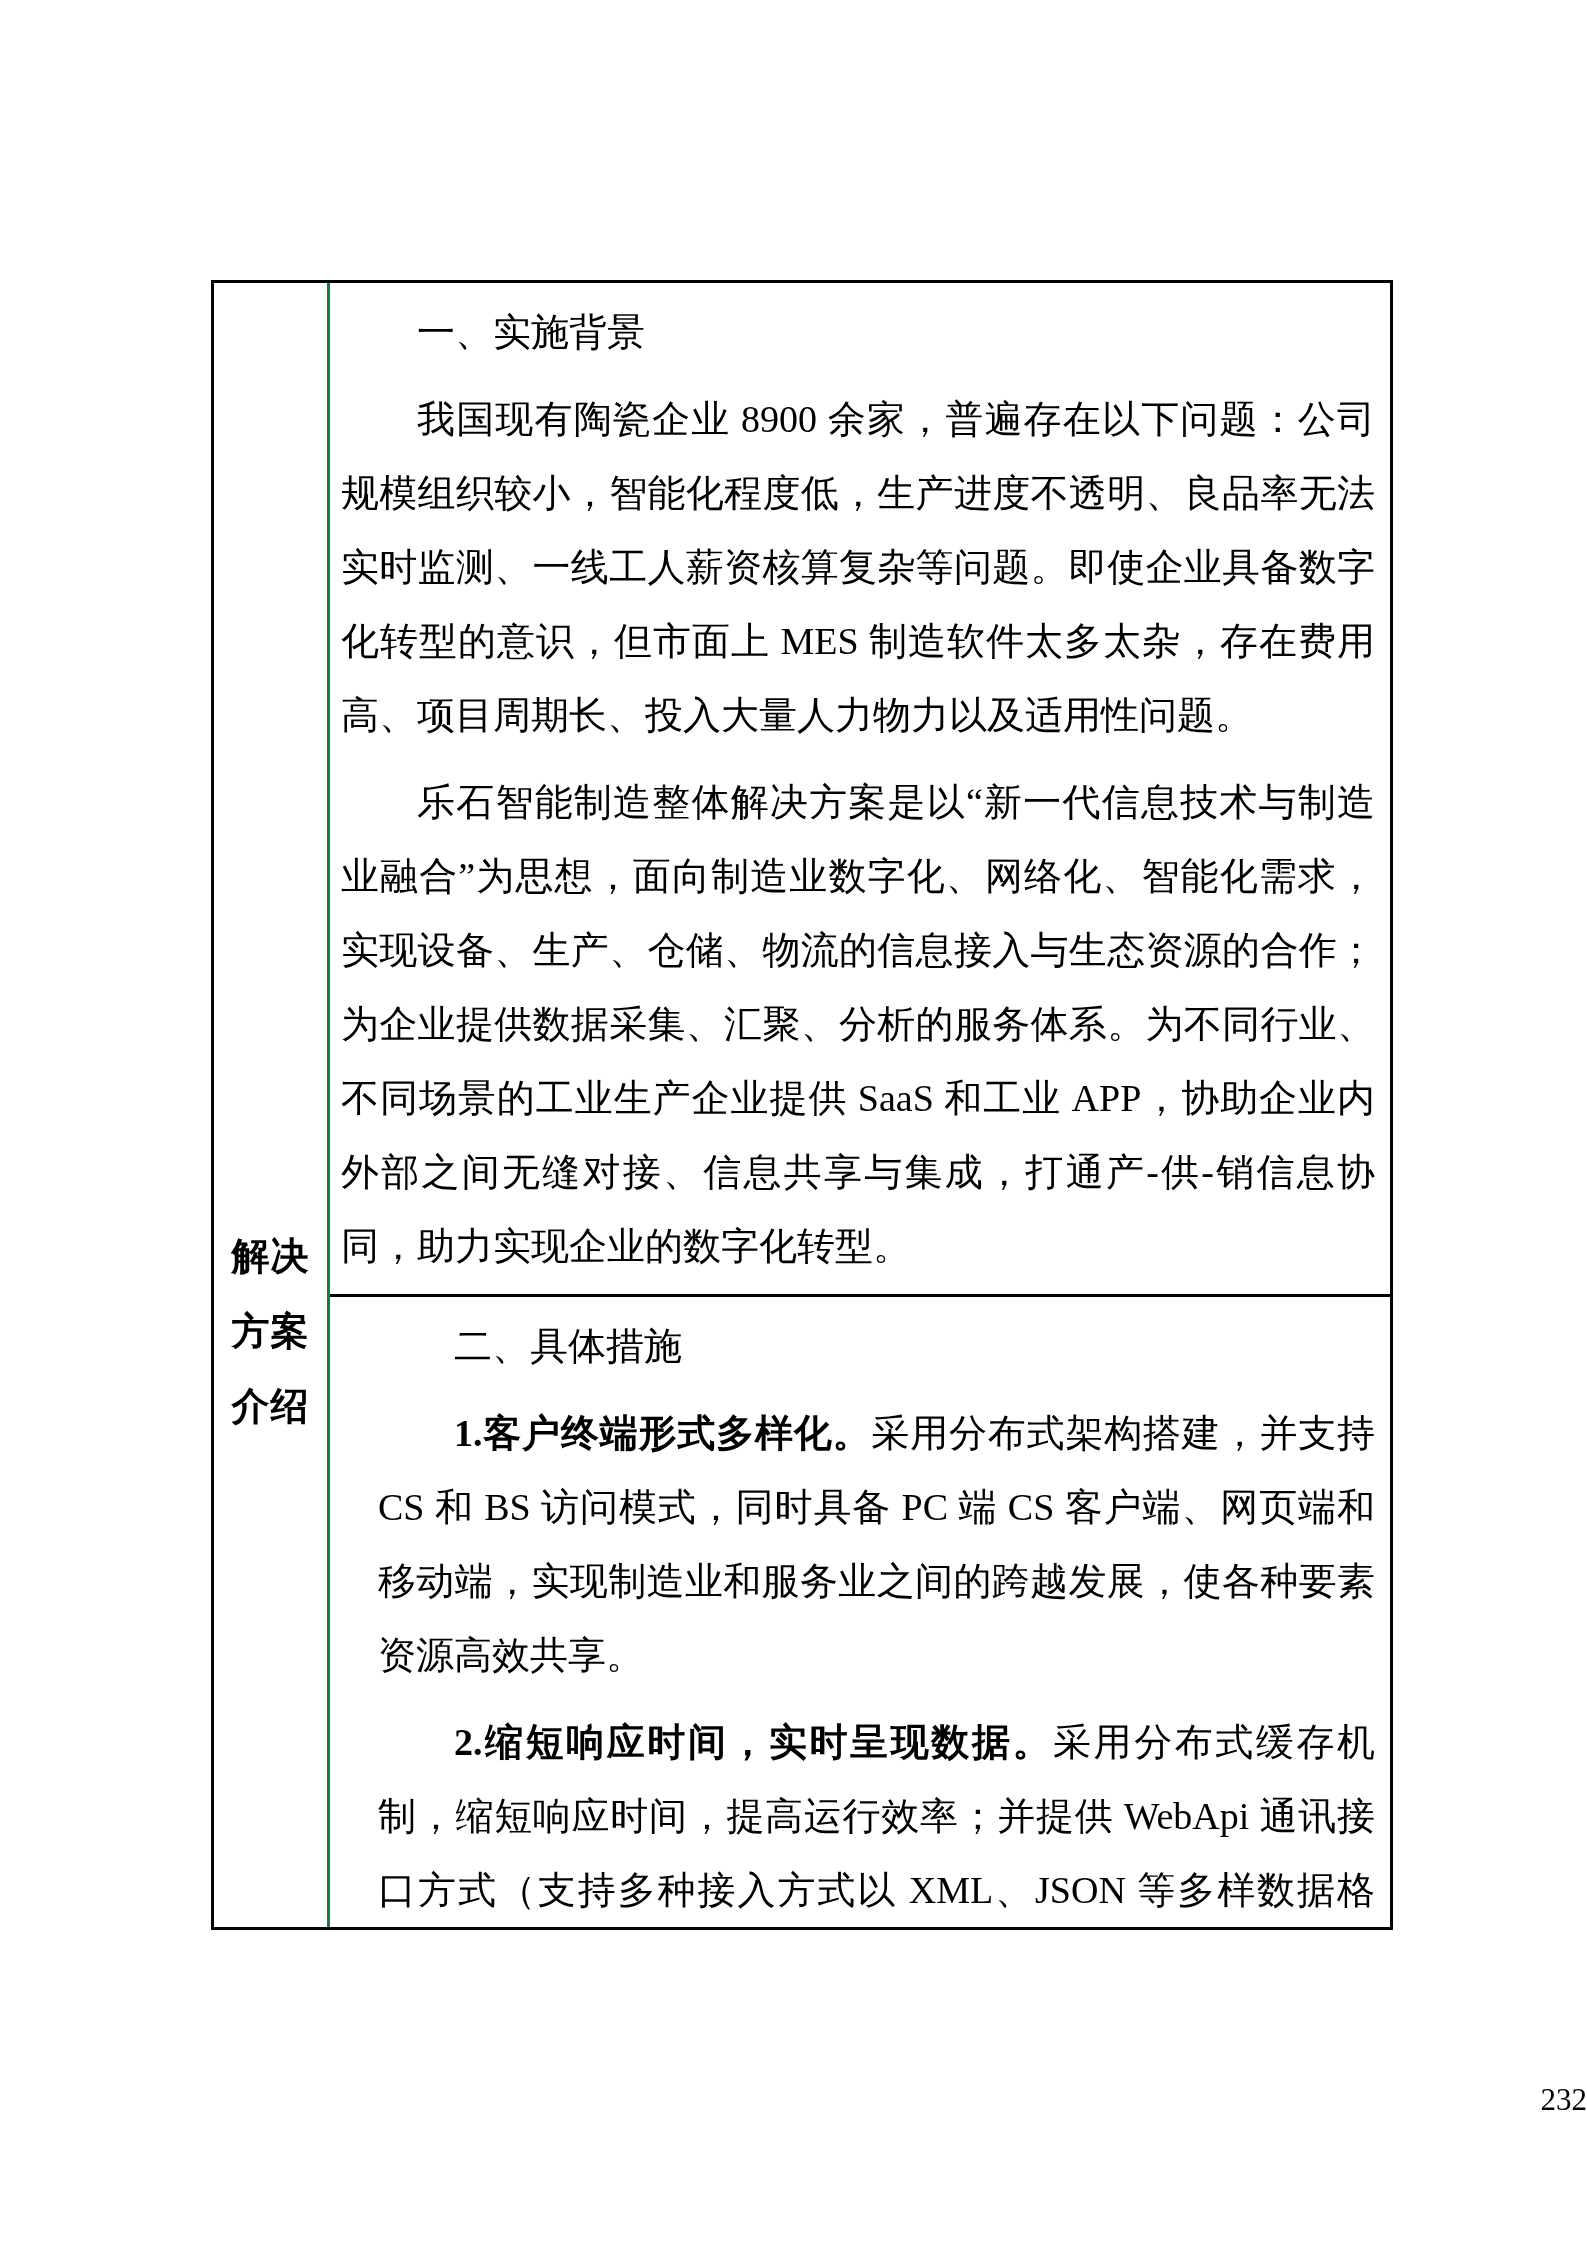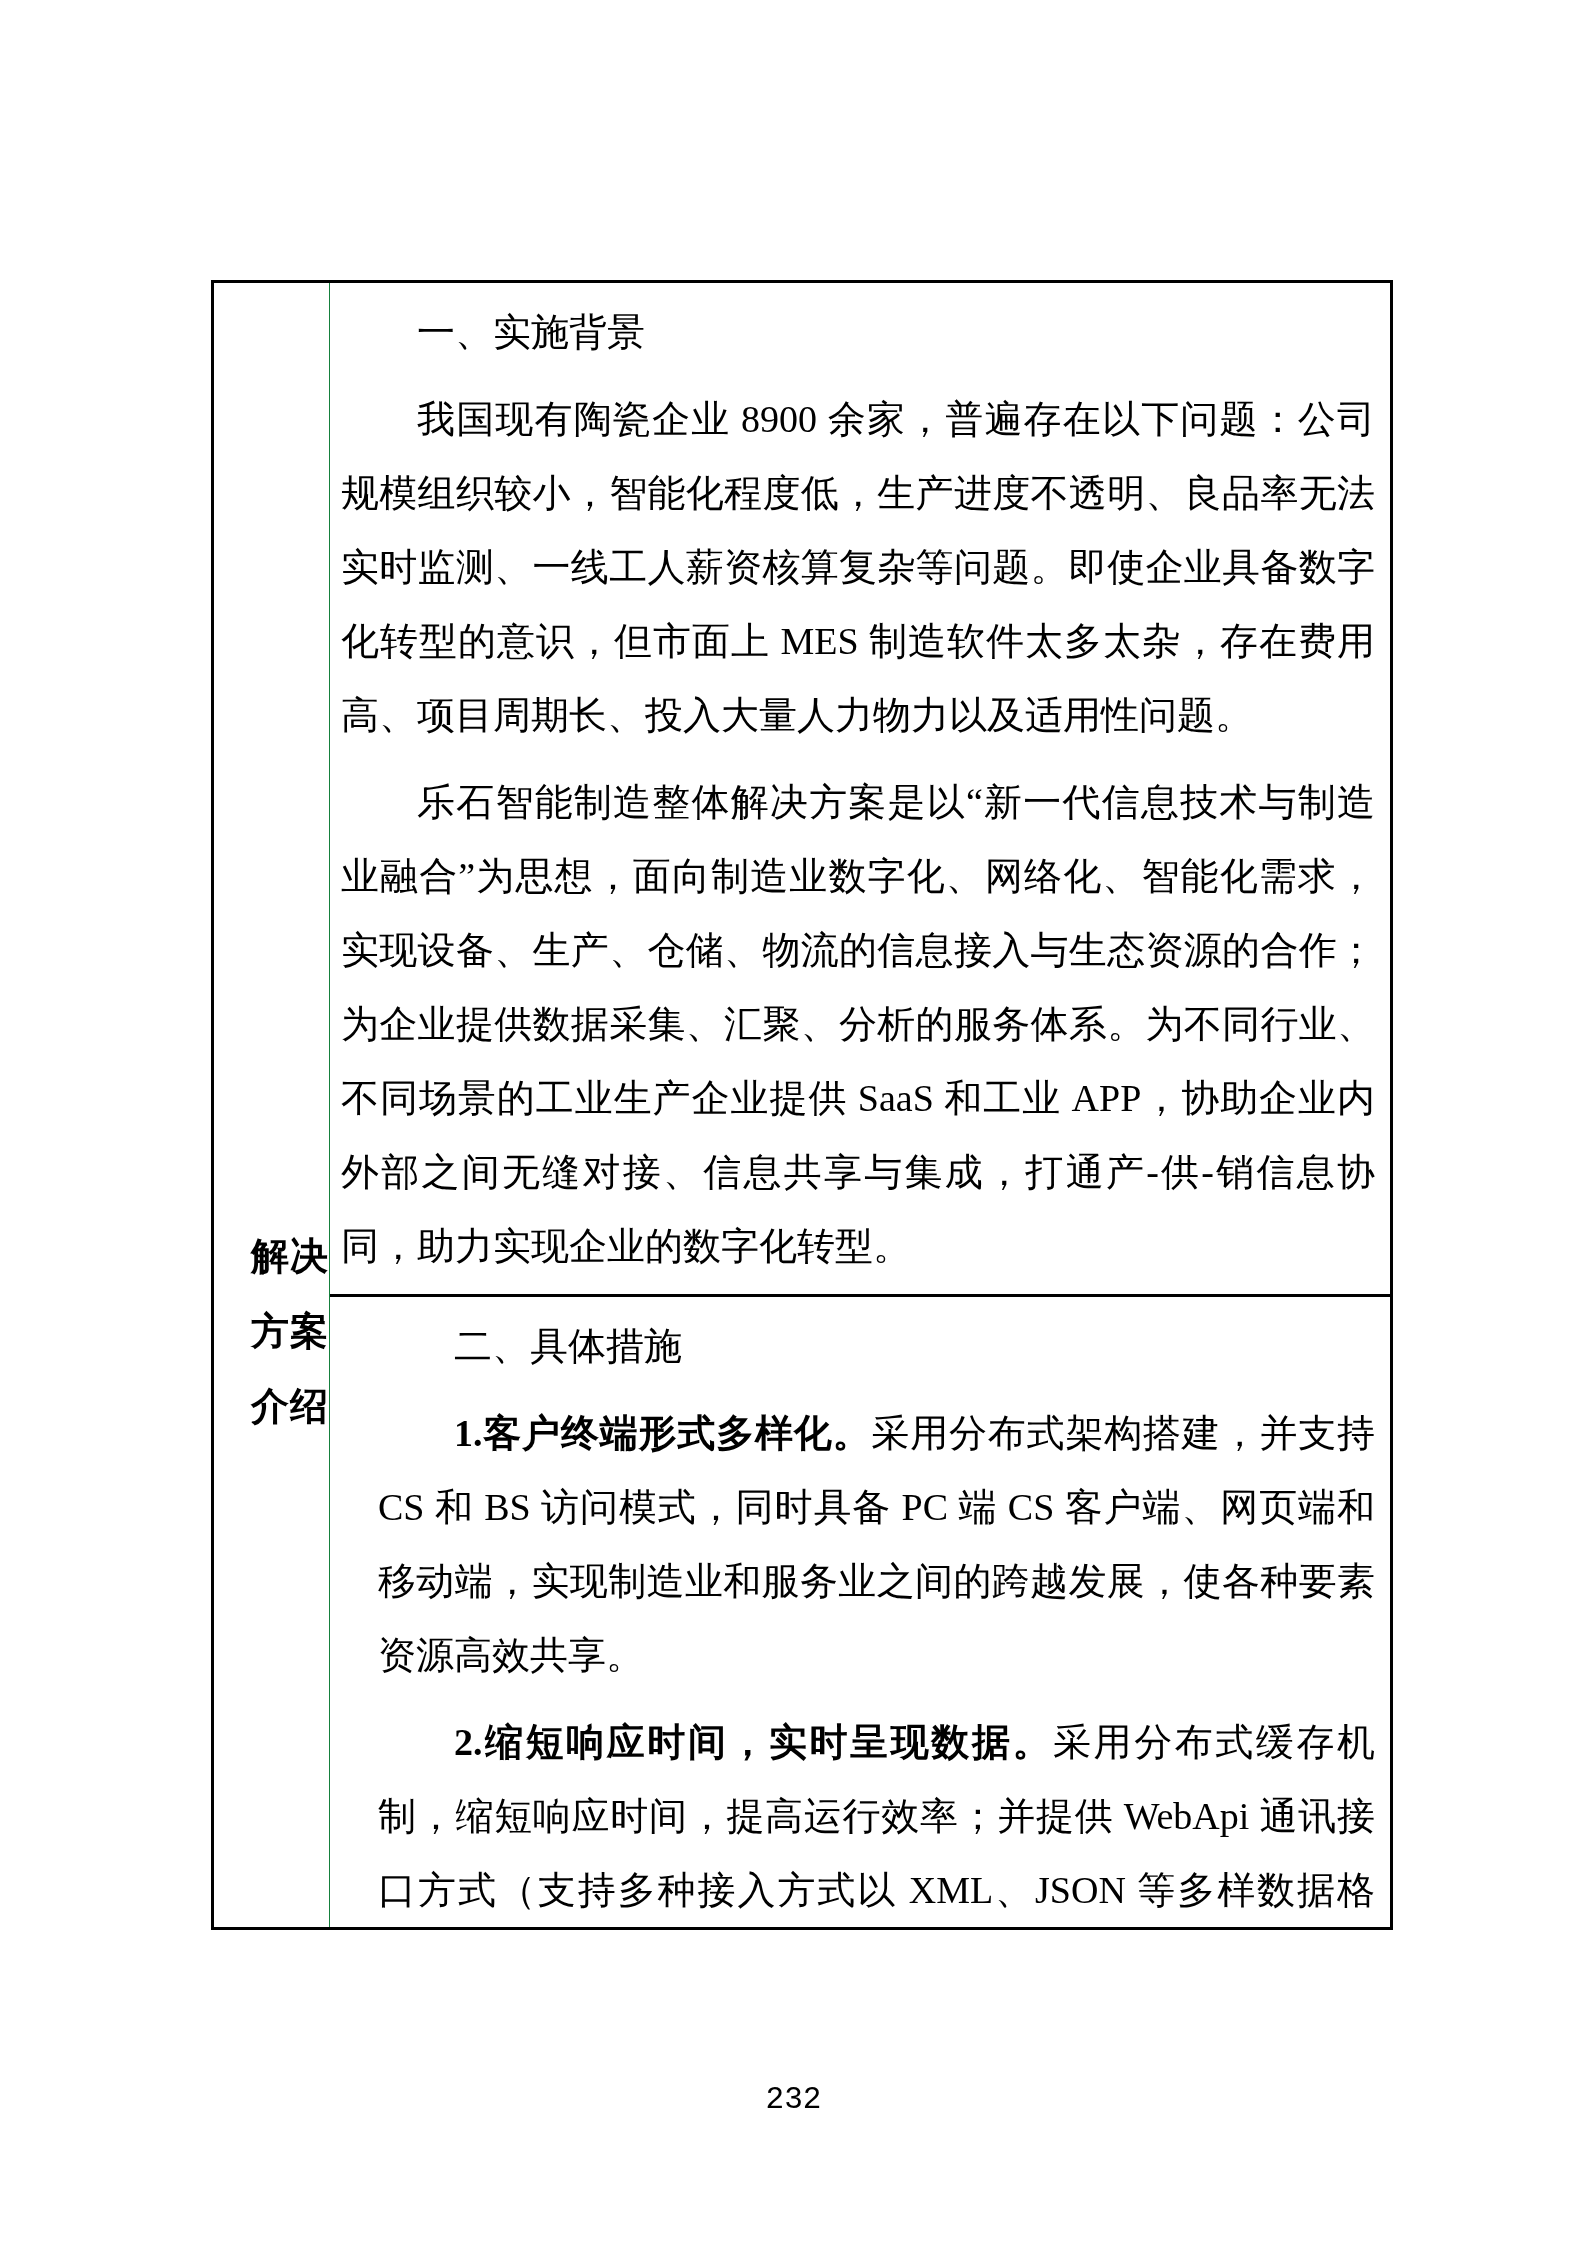--- a/index.html
+++ b/index.html
@@ -24,24 +24,24 @@
     border: 3px solid #000000;
     box-sizing: border-box;
     display: grid;
     grid-template-columns: 116px 1fr;
     grid-template-rows: 1014px 1fr;
     background: #ffffff;
   }
   .row-label-cell {
     grid-row: 1 / 3;
     grid-column: 1;
-    border-right: 1px solid #15803d;
+    border-right: 3px solid #15803d;
     box-sizing: border-box;
     padding-top: 936px;
-    text-align: right;
+    text-align: center;
   }
   .row-label-line {
     font-size: 38px;
     line-height: 75px;
     font-weight: bold;
     letter-spacing: 1px;
   }
   .section-cell {
     grid-column: 2;
     box-sizing: border-box;
@@ -73,24 +73,23 @@
   }
   .para .lead {
     font-weight: bold;
     margin-top: 20px;
   }
   .page-number {
     position: absolute;
     left: 0;
     right: 0;
     top: 2080px;
-    text-align: center;
+    text-align: right;
     font-size: 31px;
     line-height: 40px;
-    font-family: Liberation Mono, monospace;
   }
 </style>
 </head>
 <body>
 
 <div class="doc-table">
 
   <div class="row-label-cell">
     <div class="row-label-line">解决</div>
     <div class="row-label-line">方案</div>

